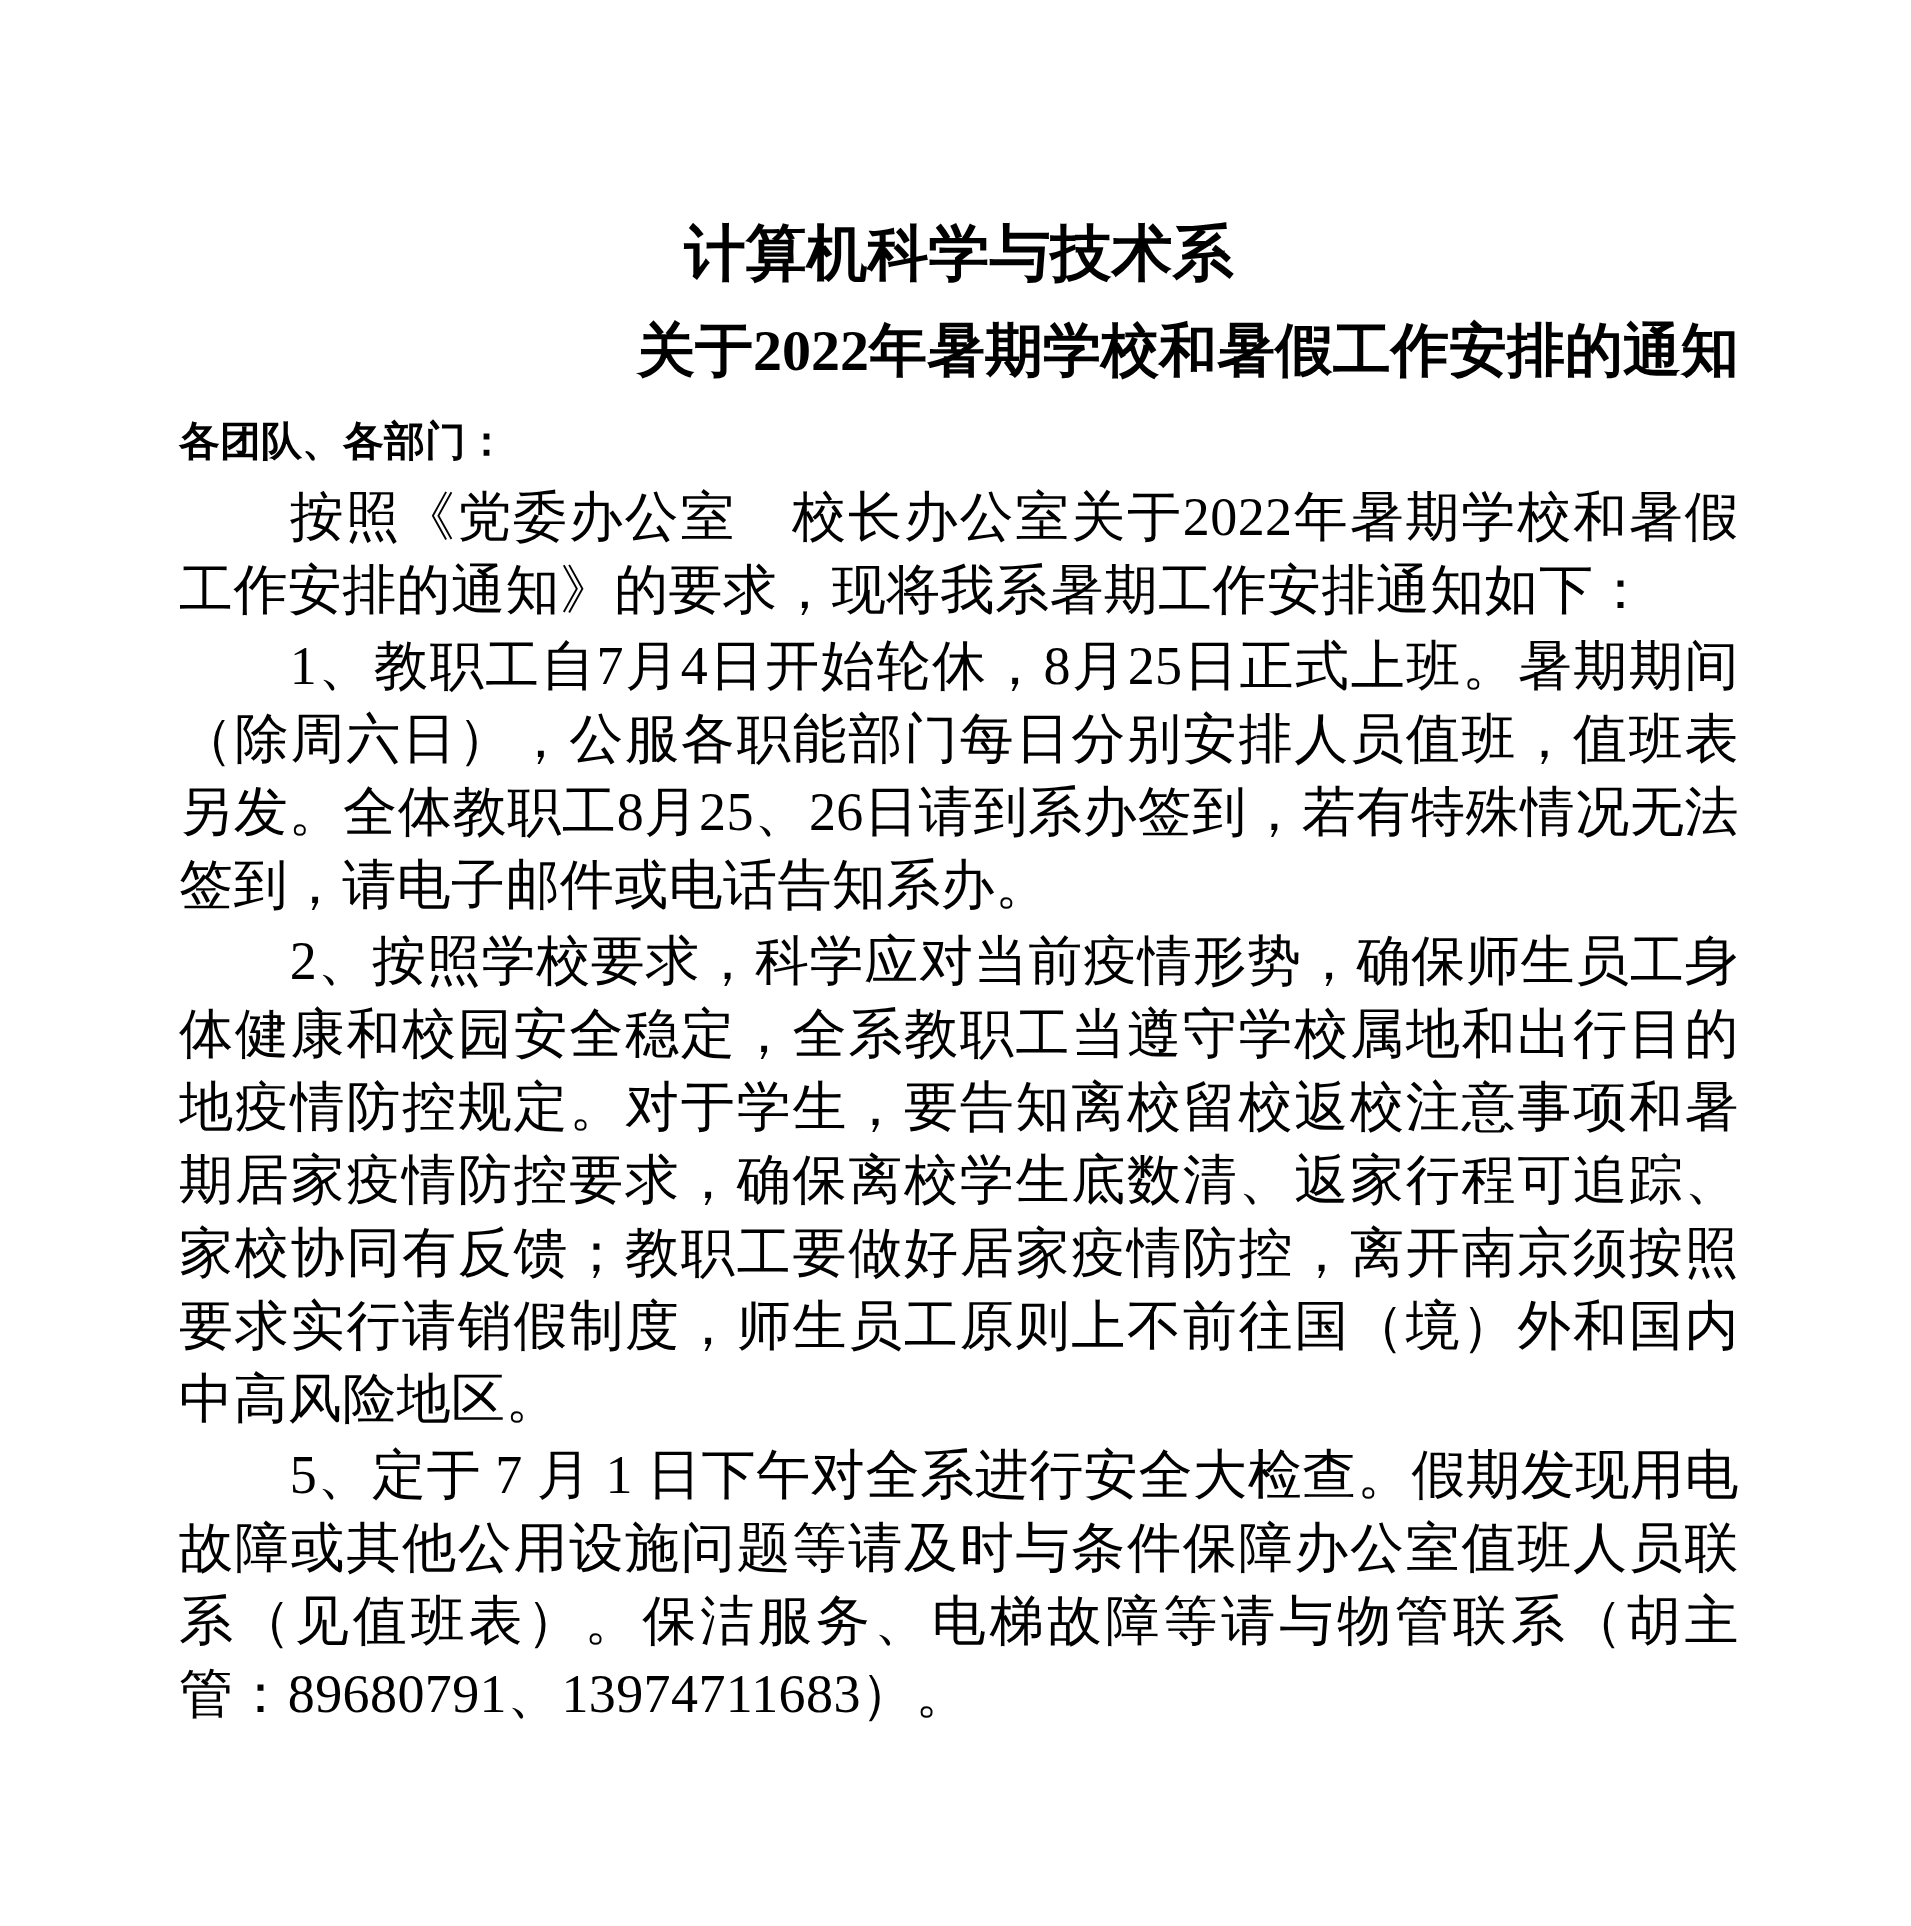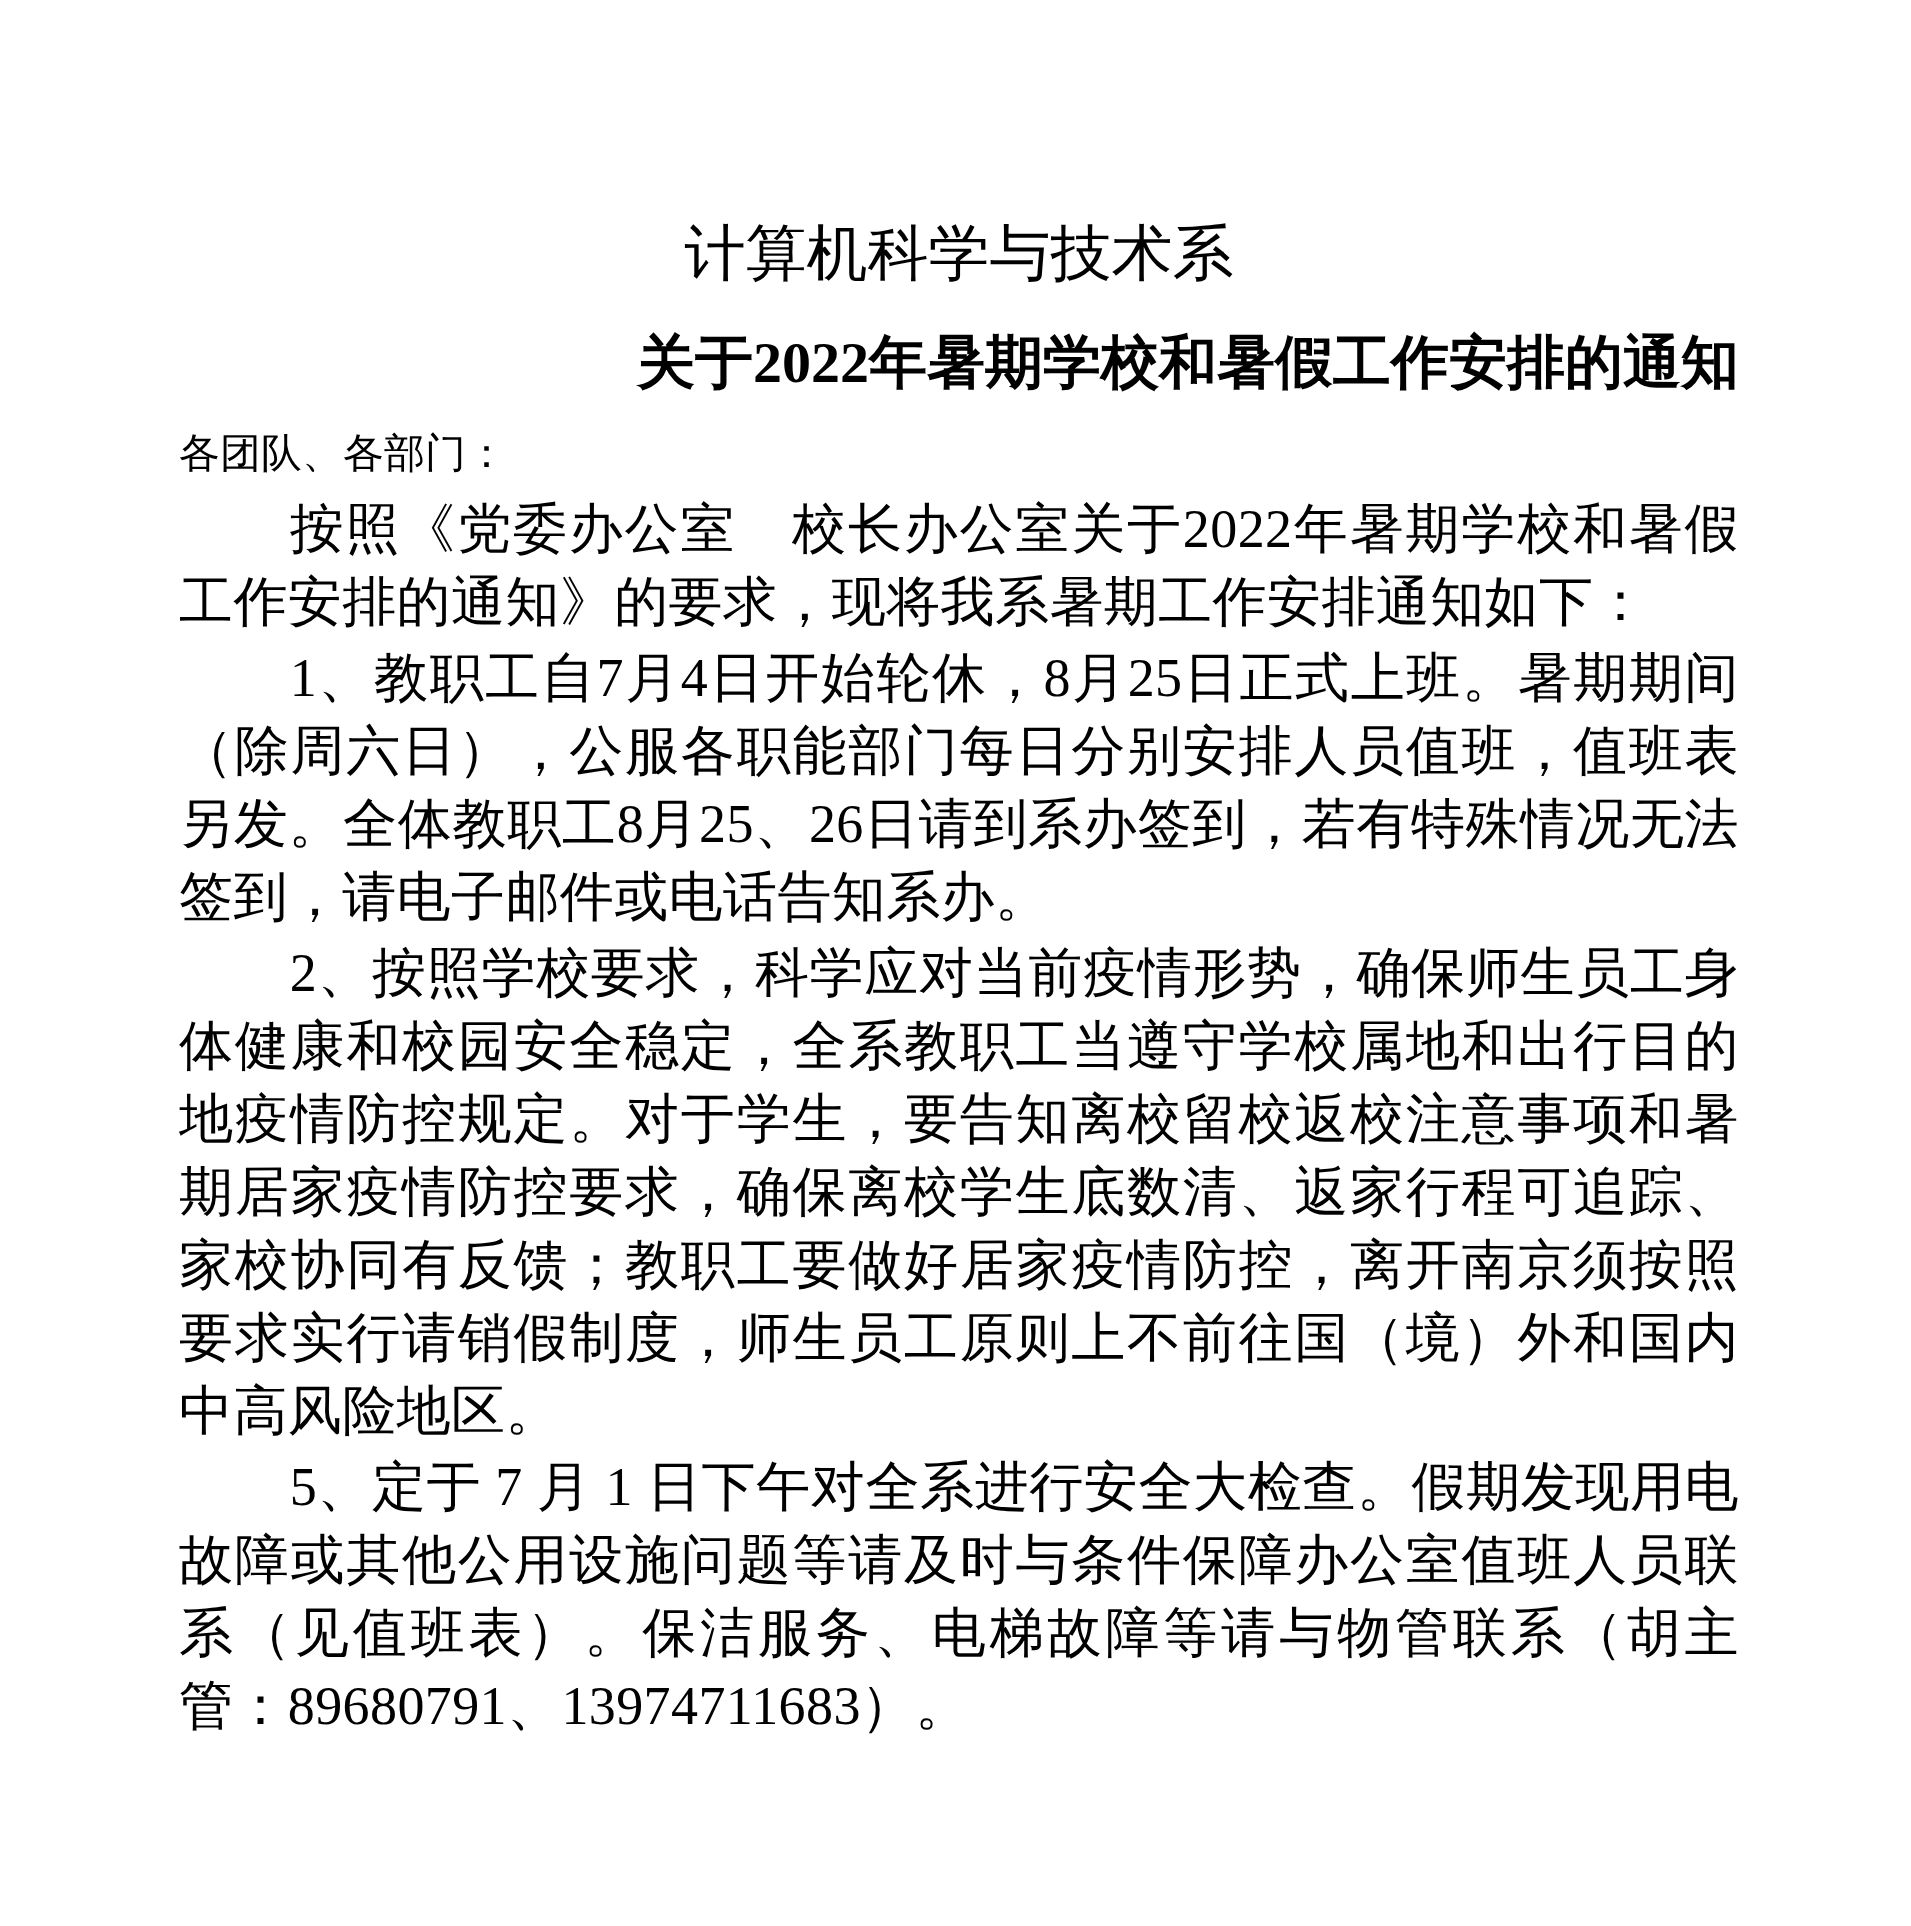--- a/index.html
+++ b/index.html
@@ -13,35 +13,35 @@
     height: 2703px;
     box-sizing: border-box;
     background: #ffffff;
     color: #000000;
     padding: 214px 173px 0 179px;
     overflow: hidden;
     font-family: "Liberation Serif", "DejaVu Serif", serif;
   }
   .doc-title {
     font-size: 61px;
-    font-weight: 400;
+    font-weight: 700;
     text-align: center;
-    margin: 0 0 32px 0;
+    margin: 0 0 20px 0;
     line-height: 1.3;
   }
   .doc-subtitle {
     font-size: 58px;
     font-weight: 700;
     text-align: right;
     margin: 0 0 16px 0;
     line-height: 1.3;
   }
   .salutation {
     font-size: 41px;
-    font-weight: 400;
+    font-weight: 700;
     line-height: 73px;
     margin: 0;
   }
   .para {
     font-size: 54px;
     line-height: 73px;
     text-align: justify;
     text-indent: 2.05em;
     margin: 3.1px 0 0 0;
     letter-spacing: 0.4px;

